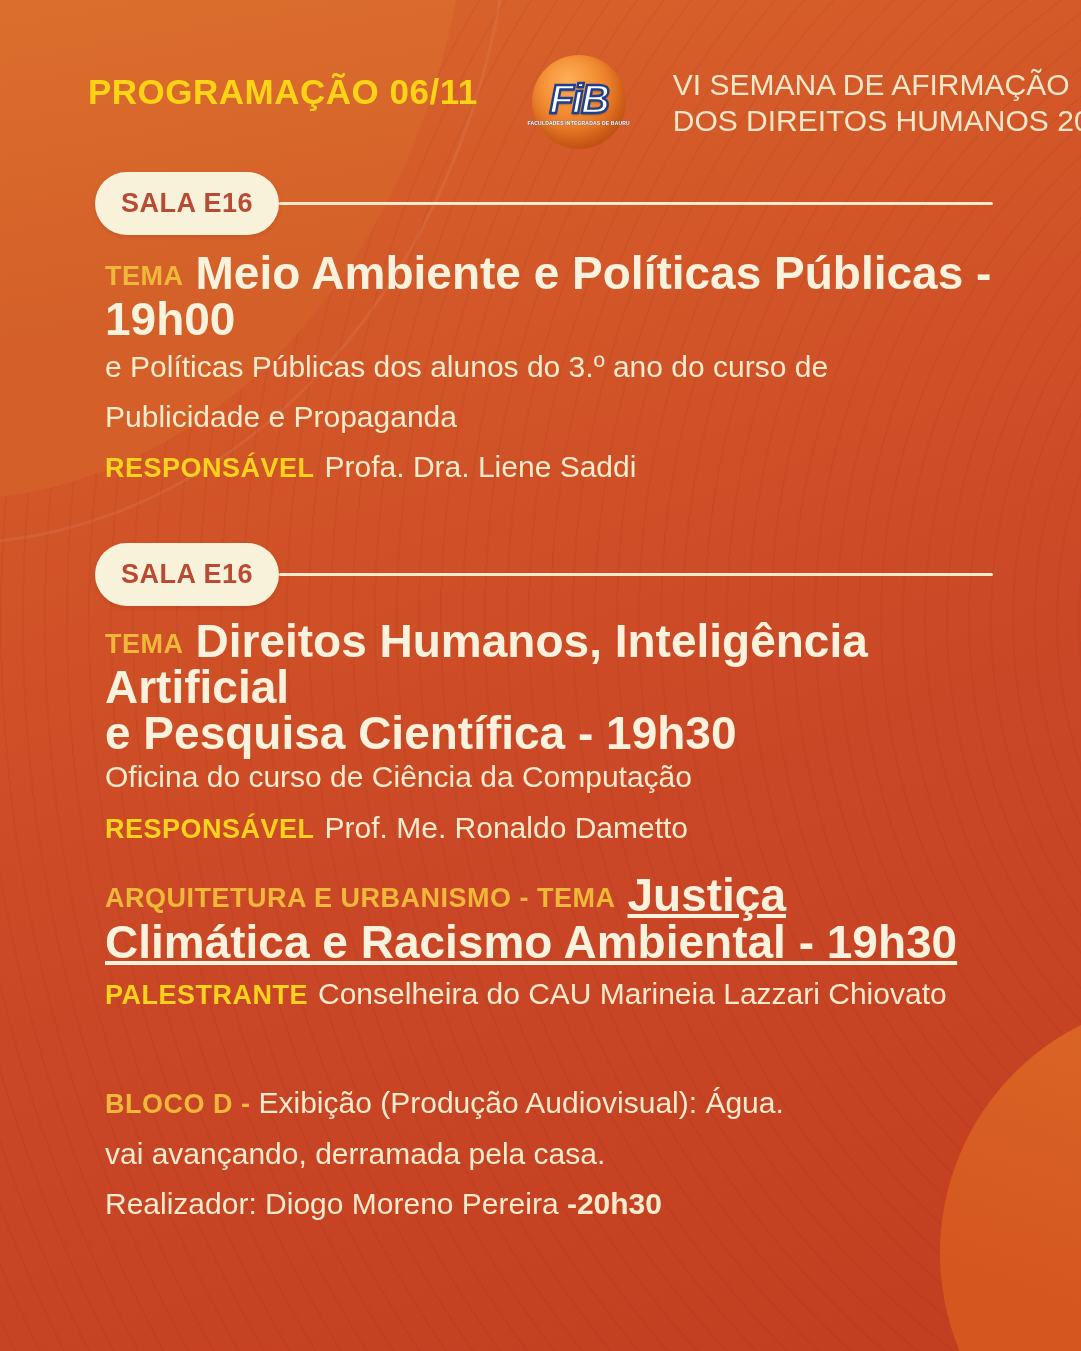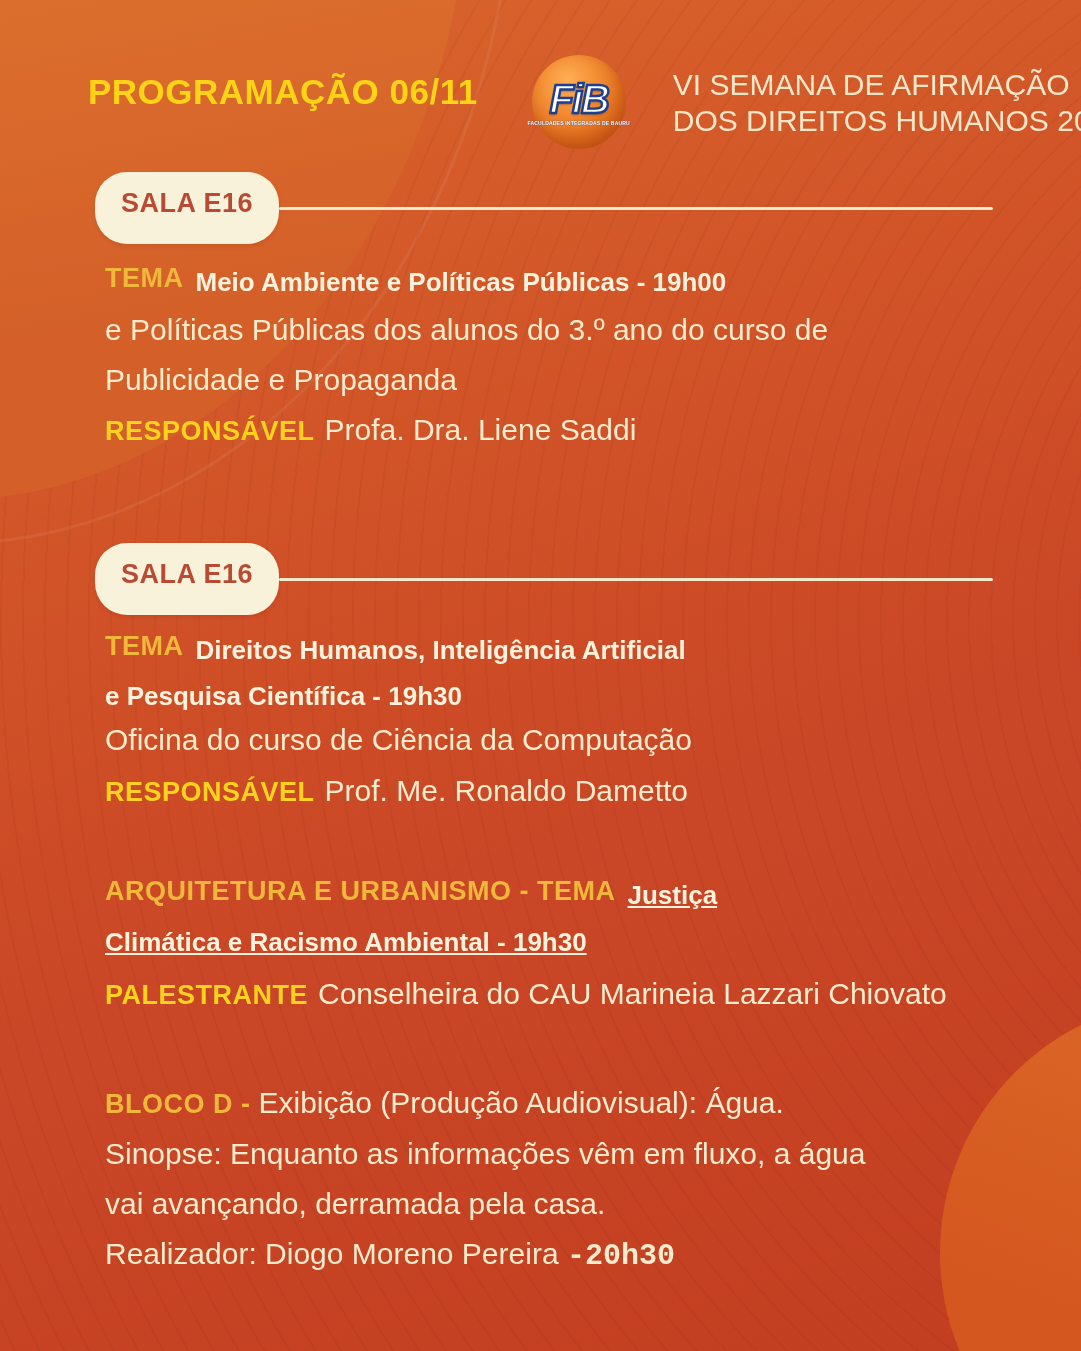--- a/index.html
+++ b/index.html
@@ -63,47 +63,47 @@
   }
   .event-title { margin-left:19px; margin-top:12px; color:#f2e7c8; font-size:30px; line-height:36px; white-space:nowrap; }
 
   
   .section { position:absolute; left:95px; right:88px; }
   .sec1 { top:172px; } .sec2 { top:543px; } .sec3 { top:858px; } .blockd { top:1078px; }
 
   .pill-row { display:flex; align-items:center; }
   .pill {
     background:#f9f2da; color:#b94a33; font-weight:800; font-size:27px; letter-spacing:0.5px;
-    height:72px; line-height:63px; padding:0 26px; border-radius:32px; white-space:nowrap;
+    height:63px; line-height:63px; padding:0 26px; border-radius:32px; white-space:nowrap;
     box-shadow:0 2px 4px rgba(120,30,5,0.15);
   }
   .rule { flex:1; height:3px; background:#f5ebcc; border-radius:2px; }
 
   .gold-label { color:#f0b83b; font-size:27px; font-weight:800; letter-spacing:0.5px; }
   .bright-label { color:#ffd21e; font-size:27px; font-weight:800; letter-spacing:0.5px; }
-  .sec-title { color:#faf2dc; font-size:26px; font-weight:800; line-height:46px; }
+  .sec-title { color:#faf2dc; font-size:46px; font-weight:800; line-height:46px; }
 
   .title-row { margin:15px 0 0 10px; }
   .title-row .gold-label { margin-right:12px; vertical-align:4px; }
   .title-line2 { margin-left:10px; }
   .body-line { margin-left:10px; color:#f7ebcd; font-size:30px; line-height:50px; }
   .body-first { margin-top:9px; }
   .role-line { margin-left:10px; color:#f7ebcd; font-size:30px; line-height:50px; }
   .role-line .bright-label { margin-right:10px; }
 
   .sec2 .title-row { margin-top:12px; }
   .sec2 .body-line { margin-top:0; line-height:42px; }
   .sec2 .role-line { margin-top:8px; line-height:44px; }
   .sec3 .title-row { margin-top:14px; }
   .sec3 .sec-title { line-height:47px;text-decoration:underline; }
   .sec3 .role-line { margin-top:6px; line-height:44px; }
 
   .blockd .line { margin-left:10px; color:#f7ebcd; font-size:30px; line-height:50px; }
   .blockd .gold-label { margin-right:8px; }
-  .time-bold { font-weight:800;font-family:Liberation Mono, monospace; }
+  .time-bold { font-weight:800; }
 </style>
 </head>
 <body>
 
 <div class="page">
   <div class="arcs"></div>
   <div class="blob-topleft"></div>
   <div class="blob-ring"></div>
   <div class="circle-bottomright"></div>
 
@@ -158,21 +158,20 @@
       <div class="sec-title title-line2">Climática e Racismo Ambiental - 19h30</div>
       <div class="role-line">
         <span class="bright-label">PALESTRANTE</span><span>Conselheira do CAU Marineia Lazzari Chiovato</span>
       </div>
     </div>
 
     <div class="section blockd">
       <div class="line">
         <span class="gold-label">BLOCO D -</span><span>Exibição (Produção Audiovisual): Água.</span>
       </div>
-      <div class="line">Sinopse: Enquanto as informações vêm em fluxo, a água</div>
       <div class="line">vai avançando, derramada pela casa.</div>
       <div class="line">
         <span>Realizador: Diogo Moreno Pereira</span>
         <span class="time-bold">-20h30</span>
       </div>
     </div>
 
   </div>
 </div>
 

